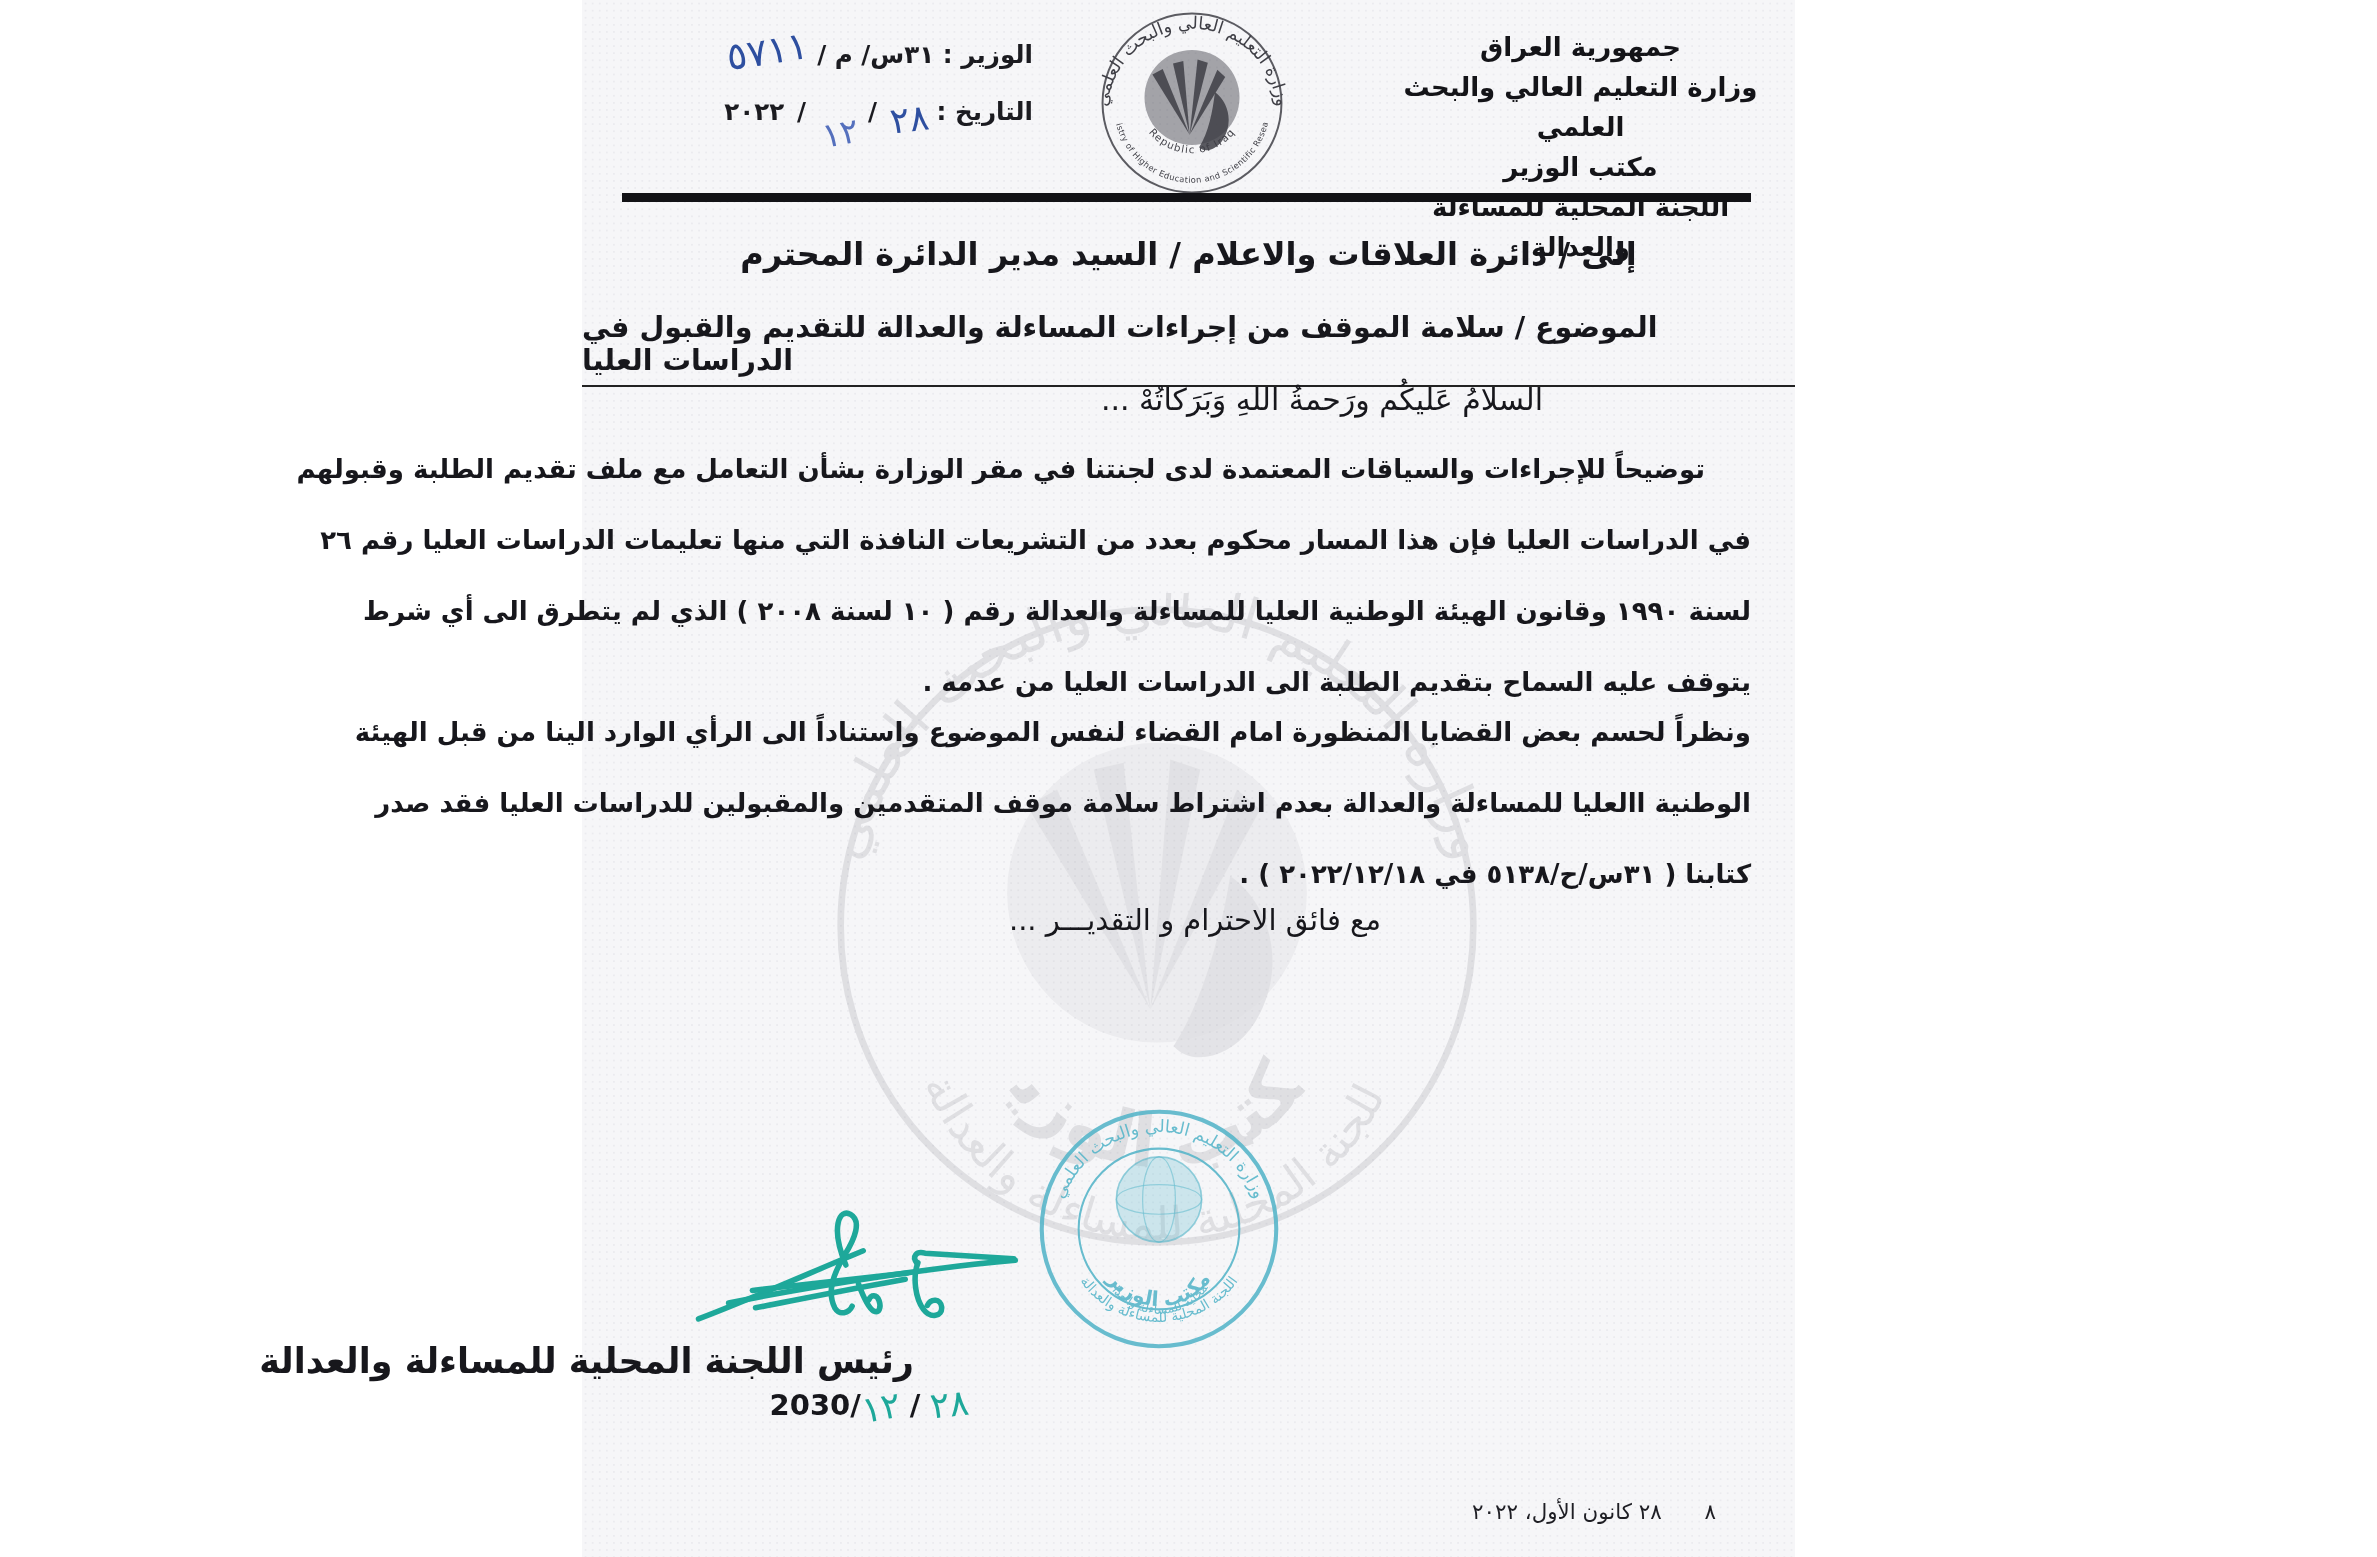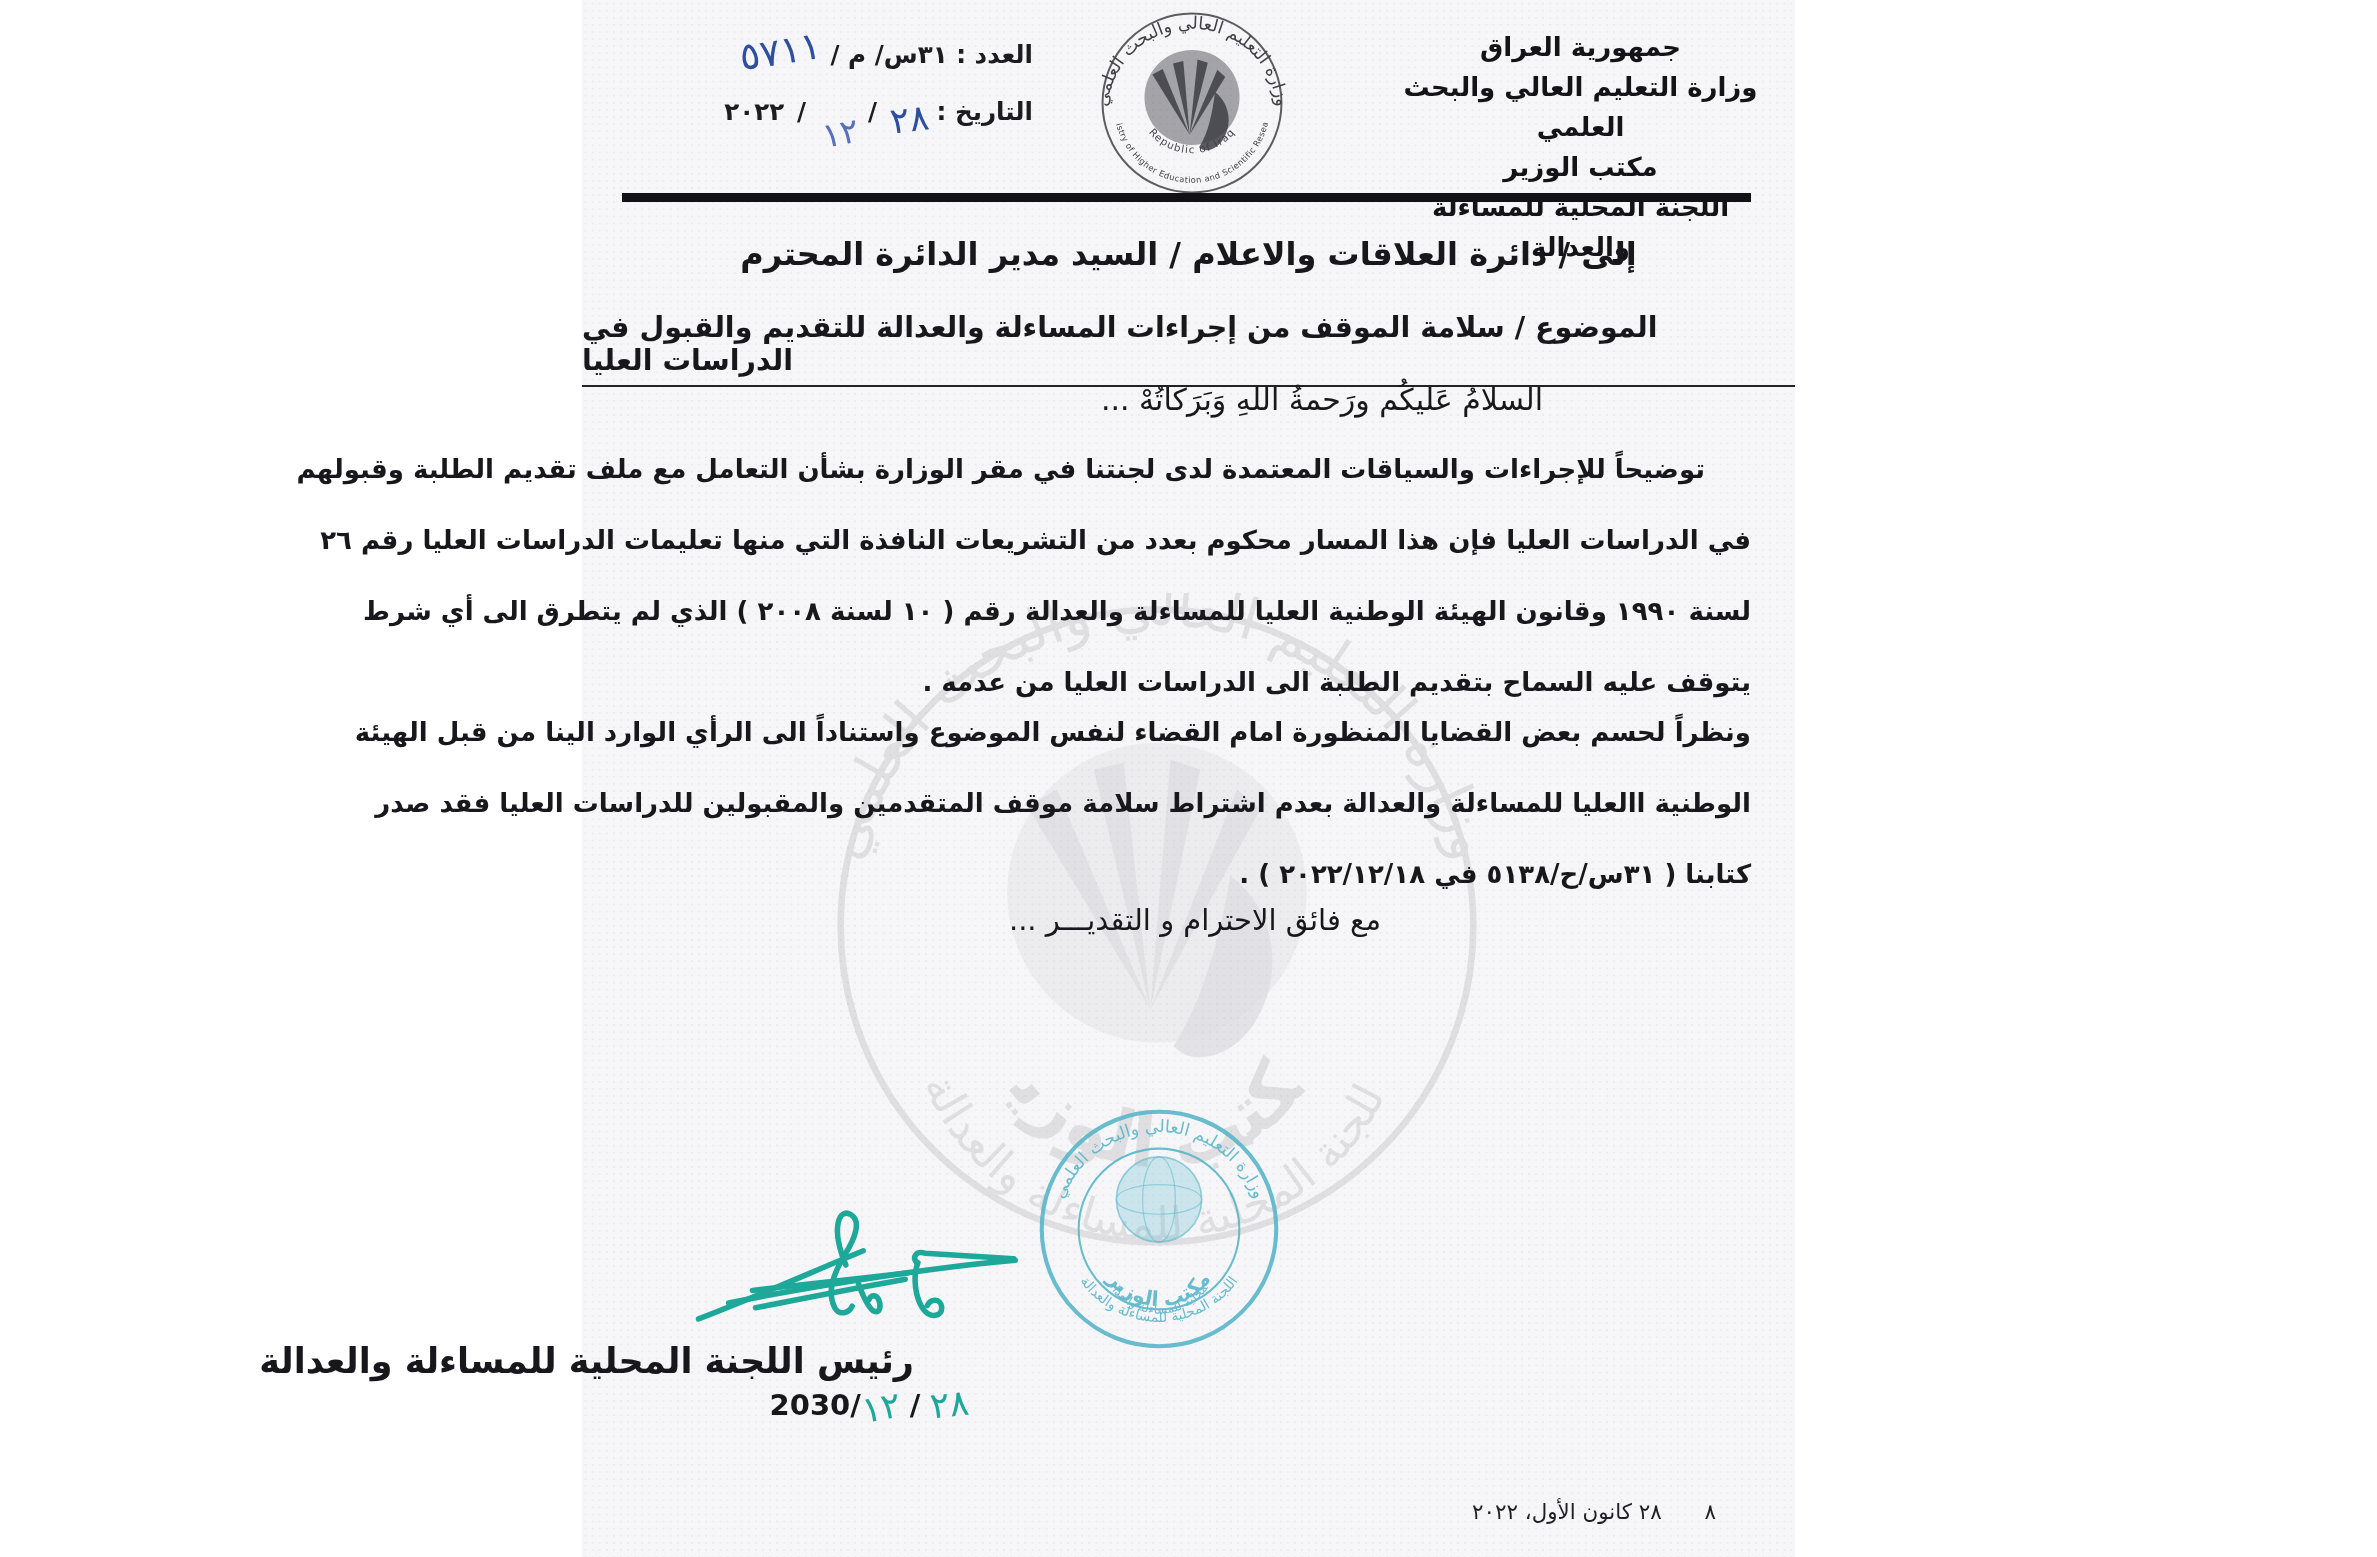--- a/index.html
+++ b/index.html
@@ -132,21 +132,21 @@
     <text font-size="13" fill="currentColor" letter-spacing="1.5">
       <textPath href="#hl-en1" startOffset="50%" text-anchor="middle">Republic of Iraq</textPath>
     </text>
     <text font-size="10.5" fill="currentColor" letter-spacing="0.5">
       <textPath href="#hl-en2" startOffset="50%" text-anchor="middle">Ministry of Higher Education and Scientific Research</textPath>
     </text>
   </svg>
 
   <div class="hdr-left">
     <div class="ref-row">
-      <span>العدد : ٣١س/ م /</span>
+      <span>الوزير : ٣١س/ م /</span>
       <span class="hw hw-number">٥٧١١</span>
     </div>
     <div class="ref-row">
       <span>التاريخ :</span>
       <span class="hw hw-day">٢٨</span>
       <span class="printed-sep">/</span>
       <span class="hw hw-month">١٢</span>
       <span class="printed-sep">/</span>
       <span>٢٠٢٢</span>
     </div>

